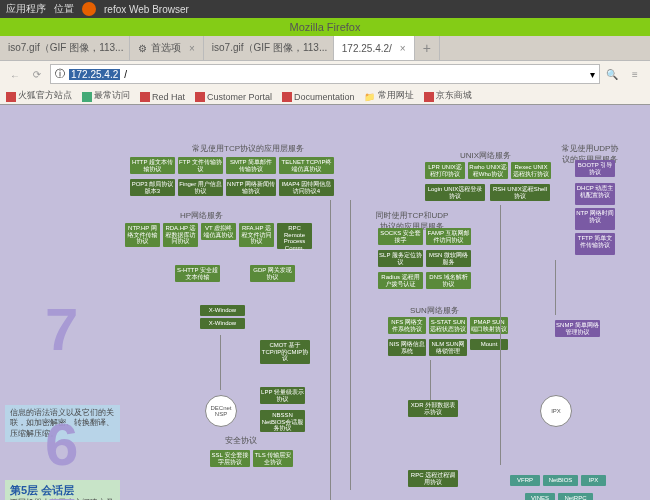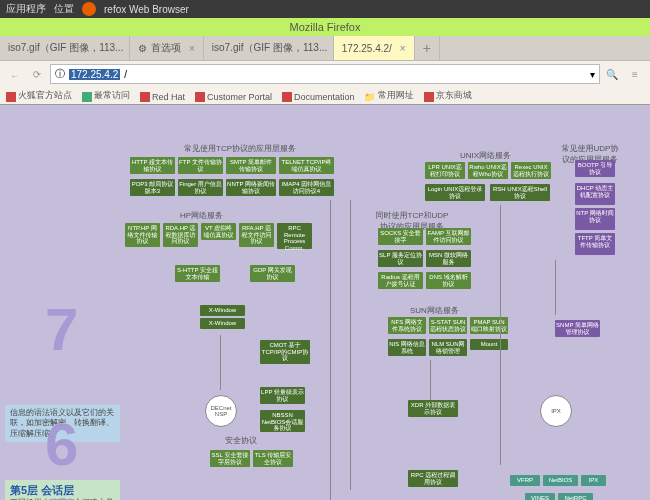--- a/index.html
+++ b/index.html
@@ -1,22 +1,22 @@
 <!DOCTYPE html>
 <html><head>
 <meta charset="utf-8">
 <style>
 *{margin:0;padding:0;box-sizing:border-box;font-family:Arial,sans-serif}
 body{width:650px;height:500px;overflow:hidden;background:#e8e3dc}
 .top-bar{background:#3a3a3a;color:#ddd;font-size:10px;padding:2px 6px;display:flex;align-items:center;gap:8px}
 .top-bar .ff{width:14px;height:14px;background:#e66000;border-radius:50%;display:inline-block}
-.window-title{background:#bef264;font-size:11px;text-align:center;padding:3px;color:#555}
+.window-title{background:#84cc16;font-size:11px;text-align:center;padding:3px;color:#555}
 .tabs{background:#d4cfc7;display:flex;font-size:10px;border-bottom:1px solid #bbb}
 .tab{padding:4px 8px;border-right:1px solid #bbb;display:flex;align-items:center;gap:4px;color:#555;max-width:130px;overflow:hidden;white-space:nowrap}
-.tab.active{background:#fef9c3}
+.tab.active{background:#ffffff}
 .tab .x{margin-left:4px;color:#888}
 .tab .plus{font-size:14px;color:#888}
 .nav-bar{background:#f5f1ea;padding:3px 6px;display:flex;align-items:center;gap:4px;font-size:10px}
 .nav-btn{width:18px;height:18px;display:flex;align-items:center;justify-content:center;color:#999}
 .url-bar{flex:1;background:#fff;border:1px solid #bbb;padding:2px 4px;display:flex;align-items:center;gap:4px}
 .url-sel{background:#3465a4;color:#fff;padding:0 2px}
 .bookmarks{background:#f5f1ea;border-bottom:1px solid #999;padding:2px 6px;display:flex;gap:10px;font-size:9px;color:#555}
 .bookmarks span{display:flex;align-items:flex-end;gap:2px}
 .bk-icon{width:10px;height:10px;background:#c44;display:inline-block}
 .bk-icon.b{background:#4a7}
@@ -124,21 +124,21 @@
     <div class="layer-desc">信息的语法语义以及它们的关联，如加密解密、转换翻译、压缩解压缩。</div>
   </div>
   <div class="big-num num6">6</div>
 
   <div class="layer-band band5">
     <div class="layer-title">第5层  会话层</div>
     <div class="layer-desc">不同机器上的用户之间建立及管理会话。</div>
   </div>
   <div class="big-num num5">5</div>
 
-  <div class="sec-header" style="left:184px;top:38px">常见使用TCP协议的应用层服务</div>
+  <div class="sec-header" style="left:192px;top:38px">常见使用TCP协议的应用层服务</div>
   <div class="sec-header" style="left:460px;top:45px">UNIX网络服务</div>
   <div class="sec-header" style="left:560px;top:38px;width:60px">常见使用UDP协议的应用层服务</div>
   <div class="sec-header" style="left:180px;top:105px">HP网络服务</div>
   <div class="sec-header" style="left:372px;top:105px;width:80px">同时使用TCP和UDP协议的应用层服务</div>
   <div class="sec-header" style="left:410px;top:200px">SUN网络服务</div>
   <div class="sec-header" style="left:225px;top:330px">安全协议</div>
 
   <div class="box" style="left:130px;top:52px;width:45px">HTTP
 超文本传输协议</div>
   <div class="box" style="left:178px;top:52px;width:45px">FTP

